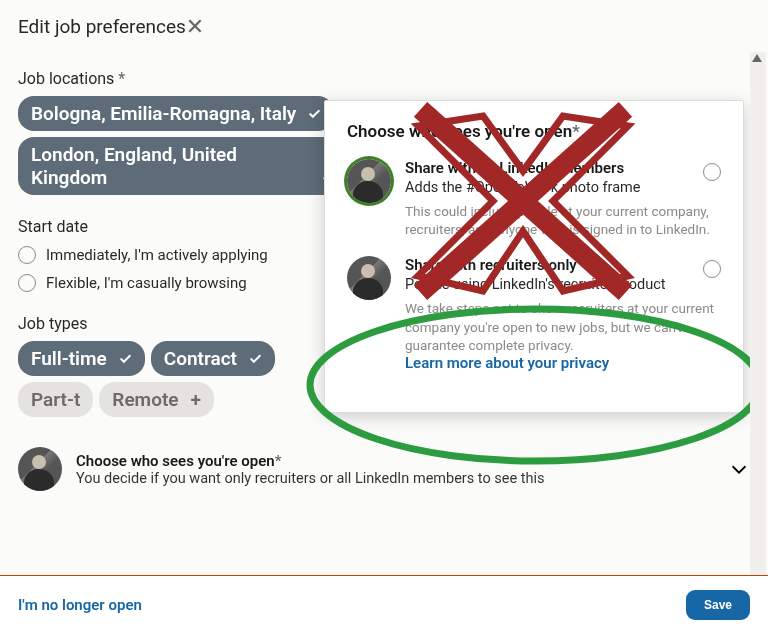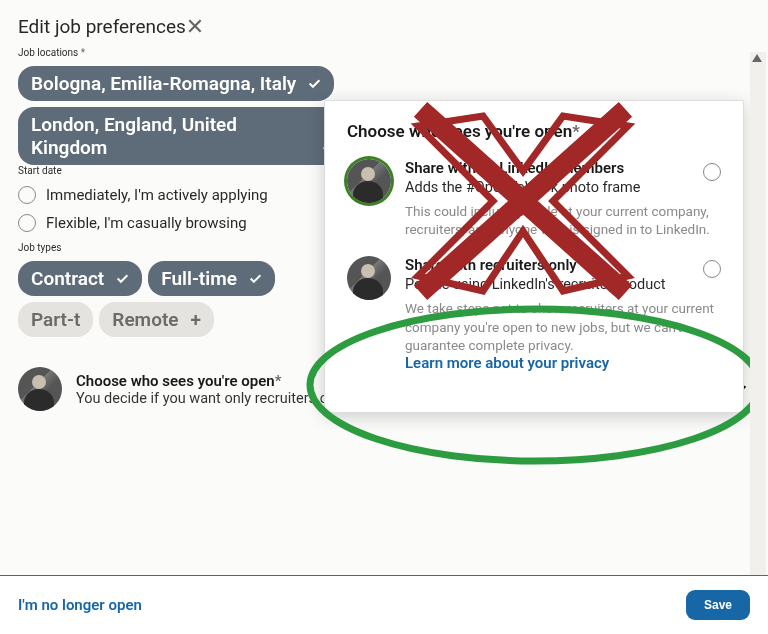--- a/index.html
+++ b/index.html
@@ -1,21 +1,21 @@
 <!DOCTYPE html>
 <html><head>
 <meta charset="utf-8">
 <style>
   *{box-sizing:border-box;margin:0;padding:0}
   body{font-family:-apple-system,BlinkMacSystemFont,"Segoe UI",Roboto,sans-serif;background:#fbfbf9;width:768px;height:634px;position:relative;overflow:hidden;color:rgba(0,0,0,.9)}
   .hdr{display:flex;align-items:center;padding:14px 18px 8px}
   .hdr h2{font-size:19px;font-weight:400;color:rgba(0,0,0,.85)}
   .close{font-size:22px;color:#666;cursor:pointer}
   .main{padding:0 18px;position:relative}
-  .lbl{font-size:10px;color:rgba(0,0,0,.85);margin-bottom:8px}
+  .lbl{font-size:16px;color:rgba(0,0,0,.85);margin-top:22px;margin-bottom:8px}
   .req{color:#666}
   .chips{display:flex;flex-wrap:wrap;gap:6px;max-width:330px}
   .chip{background:#5e6b78;color:#fff;font-size:19px;font-weight:600;padding:6px 13px;border-radius:16px;display:inline-flex;align-items:flex-end;gap:12px}
   .chip.off{background:#e5e3df;color:#6b6b6b;font-weight:600}
   .tick svg,.plus{width:13px;height:13px}
   .radios{margin-top:6px}
   .radio{display:flex;align-items:center;gap:10px;margin:10px 0;font-size:15px;color:rgba(0,0,0,.85)}
   .rdot{width:18px;height:18px;border:1.6px solid #8a8a8a;border-radius:50%}
   .popup{position:absolute;top:100px;left:324px;width:420px;background:#fff;border:1px solid #ddd;box-shadow:0 4px 18px rgba(0,0,0,.18);padding:20px 22px 22px;border-radius:2px}
   .popup h3{font-size:17px;font-weight:600;margin-bottom:18px}
@@ -76,27 +76,27 @@
       </div>
     <div class="radio">
         <span class="rdot"></span>
         <span>Flexible, I'm casually browsing</span>
       </div>
   </div>
 
   <div class="lbl">Job types</div>
   <div class="chips">
     <span class="chip">
-        <span>Contract</span>
+        <span>Full-time</span>
         <span class="tick"><svg viewBox="0 0 16 16">
             <path d="M2 8l4 4 8-8" stroke="#fff" stroke-width="2.4" fill="none"></path>
           </svg></span>
       </span>
     <span class="chip">
-        <span>Full-time</span>
+        <span>Contract</span>
         <span class="tick"><svg viewBox="0 0 16 16">
             <path d="M2 8l4 4 8-8" stroke="#fff" stroke-width="2.4" fill="none"></path>
           </svg></span>
       </span>
     <span class="chip off">
         <span>Part-t</span>
       </span>
     <span class="chip off">
         <span>Remote</span> 
         <span>+</span>

